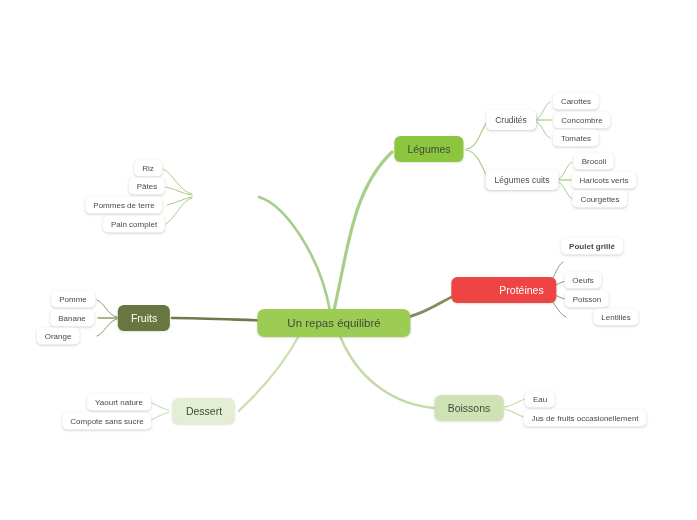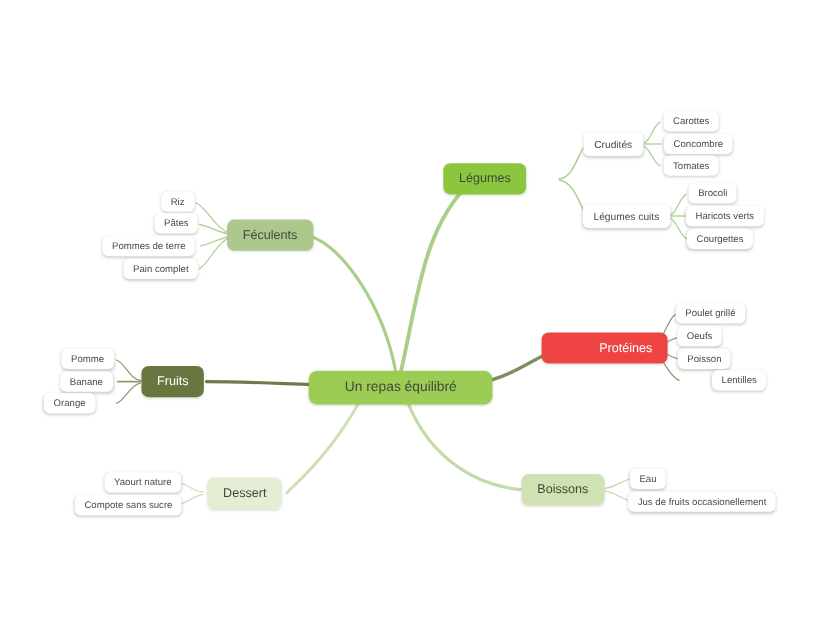--- a/index.html
+++ b/index.html
@@ -107,40 +107,39 @@
       <path d="M 541 290 C 552 289 557 283 566 281" fill="none" stroke="#8b9c6a" stroke-width="1" stroke-linecap="round" class="edge-sub"></path>
       <path d="M 541 291 C 552 292 557 297 565 299" fill="none" stroke="#8b9c6a" stroke-width="1" stroke-linecap="round" class="edge-sub"></path>
       <path d="M 541 292 C 552 294 557 314 566 317" fill="none" stroke="#8b9c6a" stroke-width="1" stroke-linecap="round" class="edge-sub"></path>
       <path d="M 504 407 C 514 406 518 400 526 399" fill="none" stroke="#c3dba6" stroke-width="1.1" stroke-linecap="round" class="edge-sub"></path>
       <path d="M 504 409 C 514 411 518 416 527 418" fill="none" stroke="#c3dba6" stroke-width="1.1" stroke-linecap="round" class="edge-sub"></path>
       <path d="M 169 410 C 160 409 156 403 148 402" fill="none" stroke="#cde0b5" stroke-width="1.1" stroke-linecap="round" class="edge-sub"></path>
       <path d="M 169 412 C 160 414 156 419 148 421" fill="none" stroke="#cde0b5" stroke-width="1.1" stroke-linecap="round" class="edge-sub"></path>
     </svg>
 
 <div class="node root" style="left: 334px; top: 323px; background: rgb(156, 204, 83);">Un repas équilibré</div>
-    <div class="node main" style="left: 404px; top: 149px; background: rgb(140, 198, 62); color: rgb(63, 74, 58);">Légumes</div>
+    <div class="node main" style="left: 429px; top: 149px; background: rgb(140, 198, 62); color: rgb(63, 74, 58);">Légumes</div>
     <div class="node sub" style="left: 511px; top: 120px;">Crudités</div>
     <div class="node leaf" style="left: 576px; top: 101px;">Carottes</div>
     <div class="node leaf" style="left: 582px; top: 120px;">Concombre</div>
     <div class="node leaf" style="left: 576px; top: 138px;">Tomates</div>
     <div class="node sub" style="left: 522px; top: 180px;">Légumes cuits</div>
     <div class="node leaf" style="left: 594px; top: 161px;">Brocoli</div>
     <div class="node leaf" style="left: 604px; top: 180px;">Haricots verts</div>
     <div class="node leaf" style="left: 600px; top: 199px;">Courgettes</div>
-    <div class="node main" style="left: 225px; top: 196px; background: rgb(173, 200, 140); color: rgb(63, 74, 58);">Féculents</div>
     <div class="node leaf" style="left: 148px; top: 168px;">Riz</div>
     <div class="node leaf" style="left: 147px; top: 186px;">Pâtes</div>
     <div class="node leaf" style="left: 124px; top: 205px;">Pommes de terre</div>
     <div class="node leaf" style="left: 134px; top: 224px;">Pain complet</div>
     <div class="node main" style="left: 144px; top: 318px; background: rgb(104, 118, 63); color: rgb(255, 255, 255);">Fruits</div>
     <div class="node leaf" style="left: 73px; top: 299px;">Pomme</div>
     <div class="node leaf" style="left: 72px; top: 318px;">Banane</div>
     <div class="node leaf" style="left: 58px; top: 336px;">Orange</div>
     <div class="node main" style="left: 504px; top: 290px; background: #ef4444; color: rgb(255, 255, 255); padding-left: 48px;">Protéines</div>
-    <div class="node leaf" style="left: 592px; top: 261px;">Poulet grillé</div>
+    <div class="node leaf" style="left: 592px; top: 246px; font-weight: bold;">Poulet grillé</div>
     <div class="node leaf" style="left: 583px; top: 280px;">Oeufs</div>
     <div class="node leaf" style="left: 587px; top: 299px;">Poisson</div>
     <div class="node leaf" style="left: 588px; top: 317px; margin-left: 28px;">Lentilles</div>
     <div class="node main" style="left: 469px; top: 408px; background: rgb(207, 226, 179); color: rgb(63, 74, 58);">Boissons</div>
     <div class="node leaf" style="left: 540px; top: 399px;">Eau</div>
     <div class="node leaf" style="left: 585px; top: 418px;">Jus de fruits occasionellement</div>
     <div class="node main" style="left: 204px; top: 411px; background: rgb(227, 238, 212); color: rgb(63, 74, 58);">Dessert</div>
     <div class="node leaf" style="left: 119px; top: 402px;">Yaourt nature</div>
     <div class="node leaf" style="left: 107px; top: 421px;">Compote sans sucre</div>
   </div>

